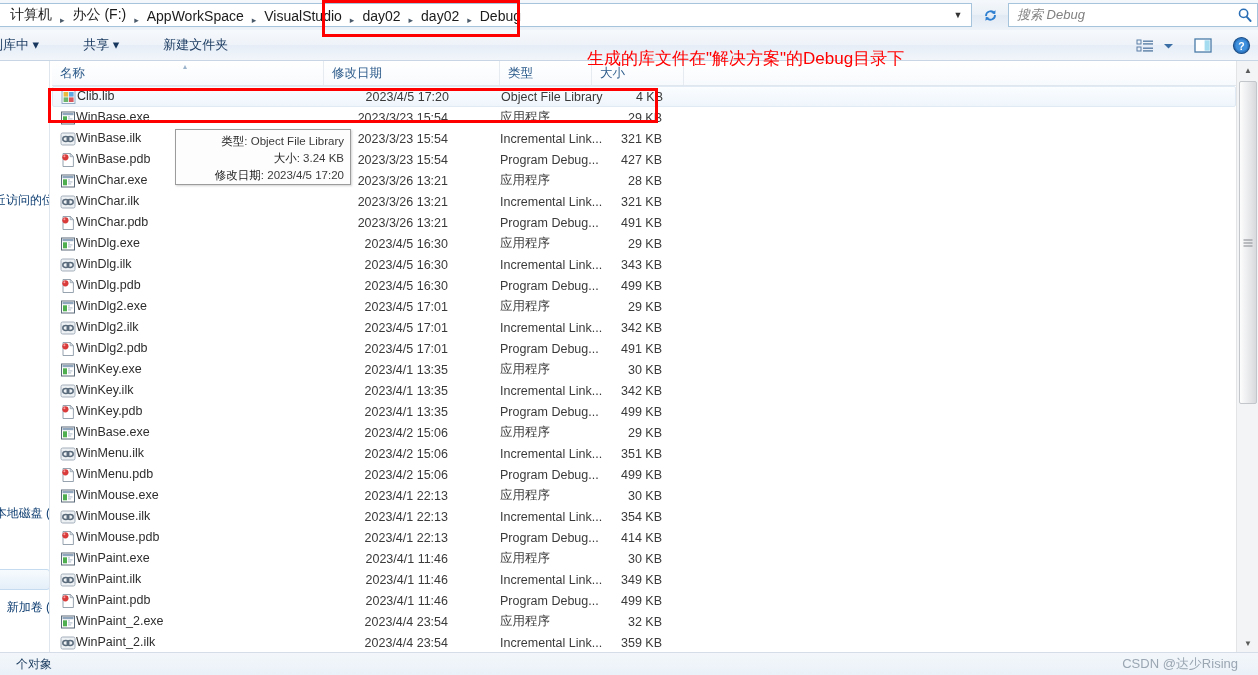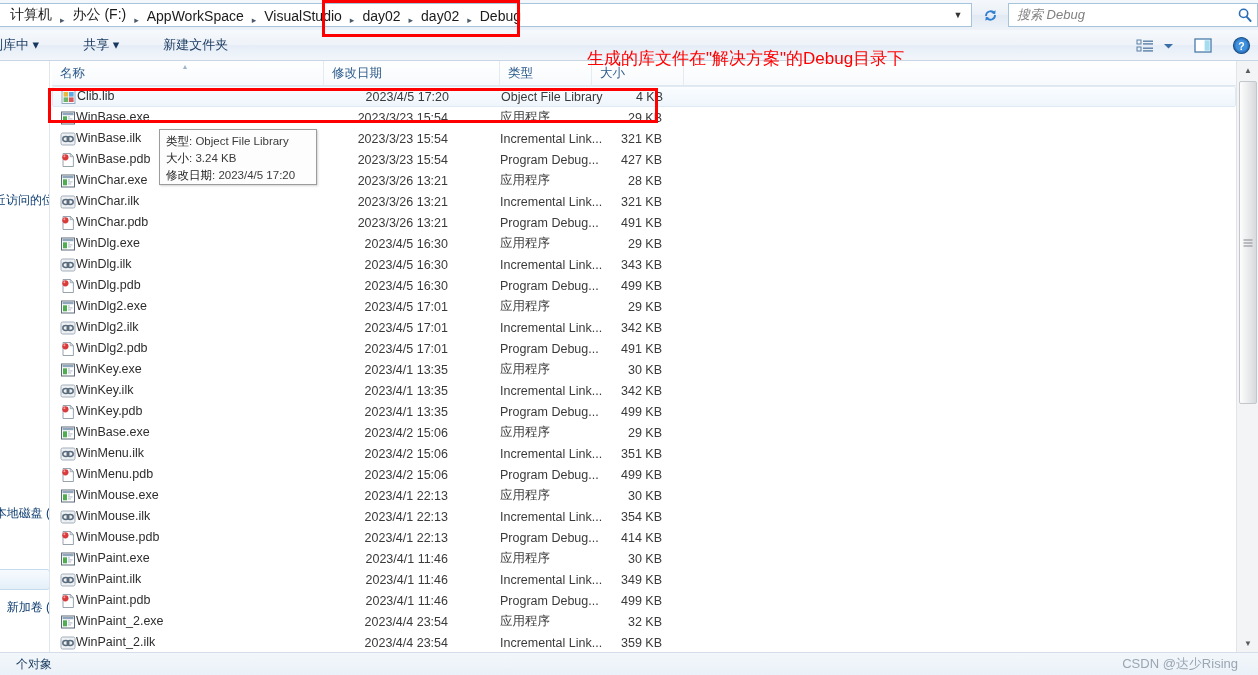--- a/index.html
+++ b/index.html
@@ -164,24 +164,24 @@
     display: flex; align-items: center;
   }
   .status-text { font-size: 12px; color: #1b3b5e; padding-left: 16px; text-align: center; }
   .watermark {
     position: absolute; right: 20px; top: 50%; transform: translateY(-50%);
     font-size: 13px; color: #9aa6b2;
   }
 
   
   .tooltip {
-    position: absolute; left: 159px; top: 129px; width: 158px; height: 56px;
+    position: absolute; left: 175px; top: 129px; width: 176px; height: 56px;
     background: #fdfdfd; border: 1px solid #9c9c9c;
     box-shadow: 1px 1px 2px rgba(0,0,0,.18);
-    padding: 3px 6px; z-index: 40;
+    padding: 3px 6px; z-index: 40; text-align: right;
   }
   .tt-line { font-size: 11.5px; color: #3a3a3a; line-height: 17px; white-space: nowrap; }
   .tt-k { color: #222; }
 
   
   .anno-box {
     position: absolute; border: 3px solid #ff0000; z-index: 50; pointer-events: none;
   }
   .anno-crumb { left: 322px; top: 0px; width: 198px; height: 37px; }
   .anno-row   { left: 48px;  top: 88px; width: 610px; height: 35px; }

